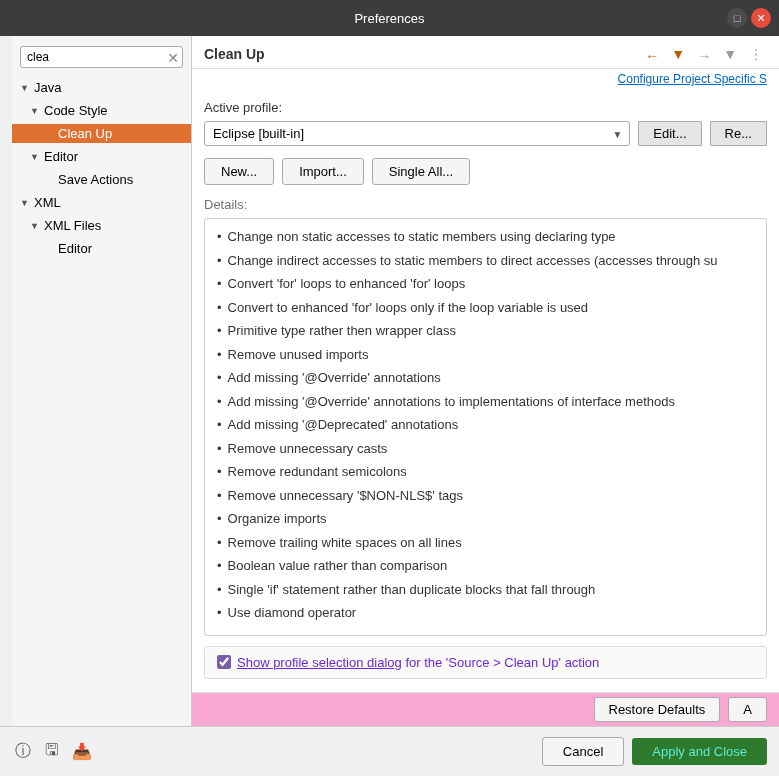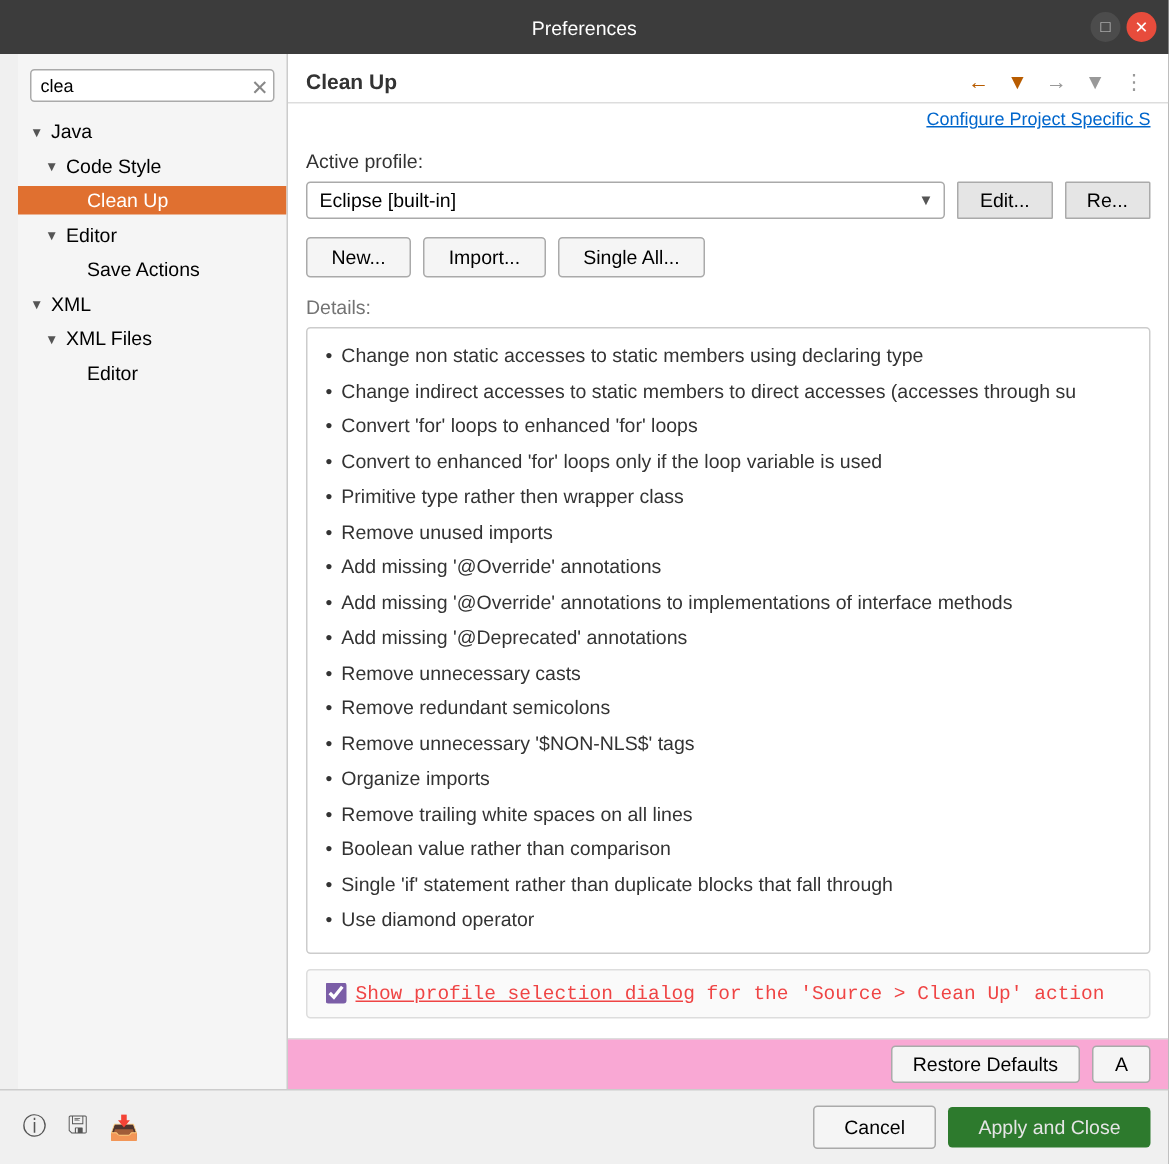--- a/index.html
+++ b/index.html
@@ -237,22 +237,21 @@
       border: 1px solid #ddd;
       border-radius: 3px;
     }
     .checkbox-purple {
       width: 14px; height: 14px;
       accent-color: #7b5ea7;
       cursor: pointer;
     }
     .checkbox-label {
       font-size: 13px;
-      color: #ef4444;
-      font-family: Liberation Mono, monospace;
+      color: #6d28d9;
     }
     .checkbox-label .underline { text-decoration: underline; }
 
     .bottom-left { display: flex; gap: 8px; align-items: center; }
     .bottom-right { display: flex; gap: 8px; align-items: center; }
 
     .bottom-icon-btn {
       background: none;
       border: none;
       cursor: pointer;
@@ -276,21 +275,21 @@
       background: #f5f5f5;
       font-size: 13px;
       cursor: pointer;
     }
 
     .btn-apply {
       padding: 6px 20px;
       border: none;
       border-radius: 3px;
       background: #2d7a2d;
-      color: #e5e5e5;
+      color: #5eead4;
       font-size: 13px;
       cursor: pointer;
       font-weight: 500;
     }
 
     .footer-bar {
       display: flex;
       align-items: center;
       justify-content: space-between;
       padding: 8px 12px;

